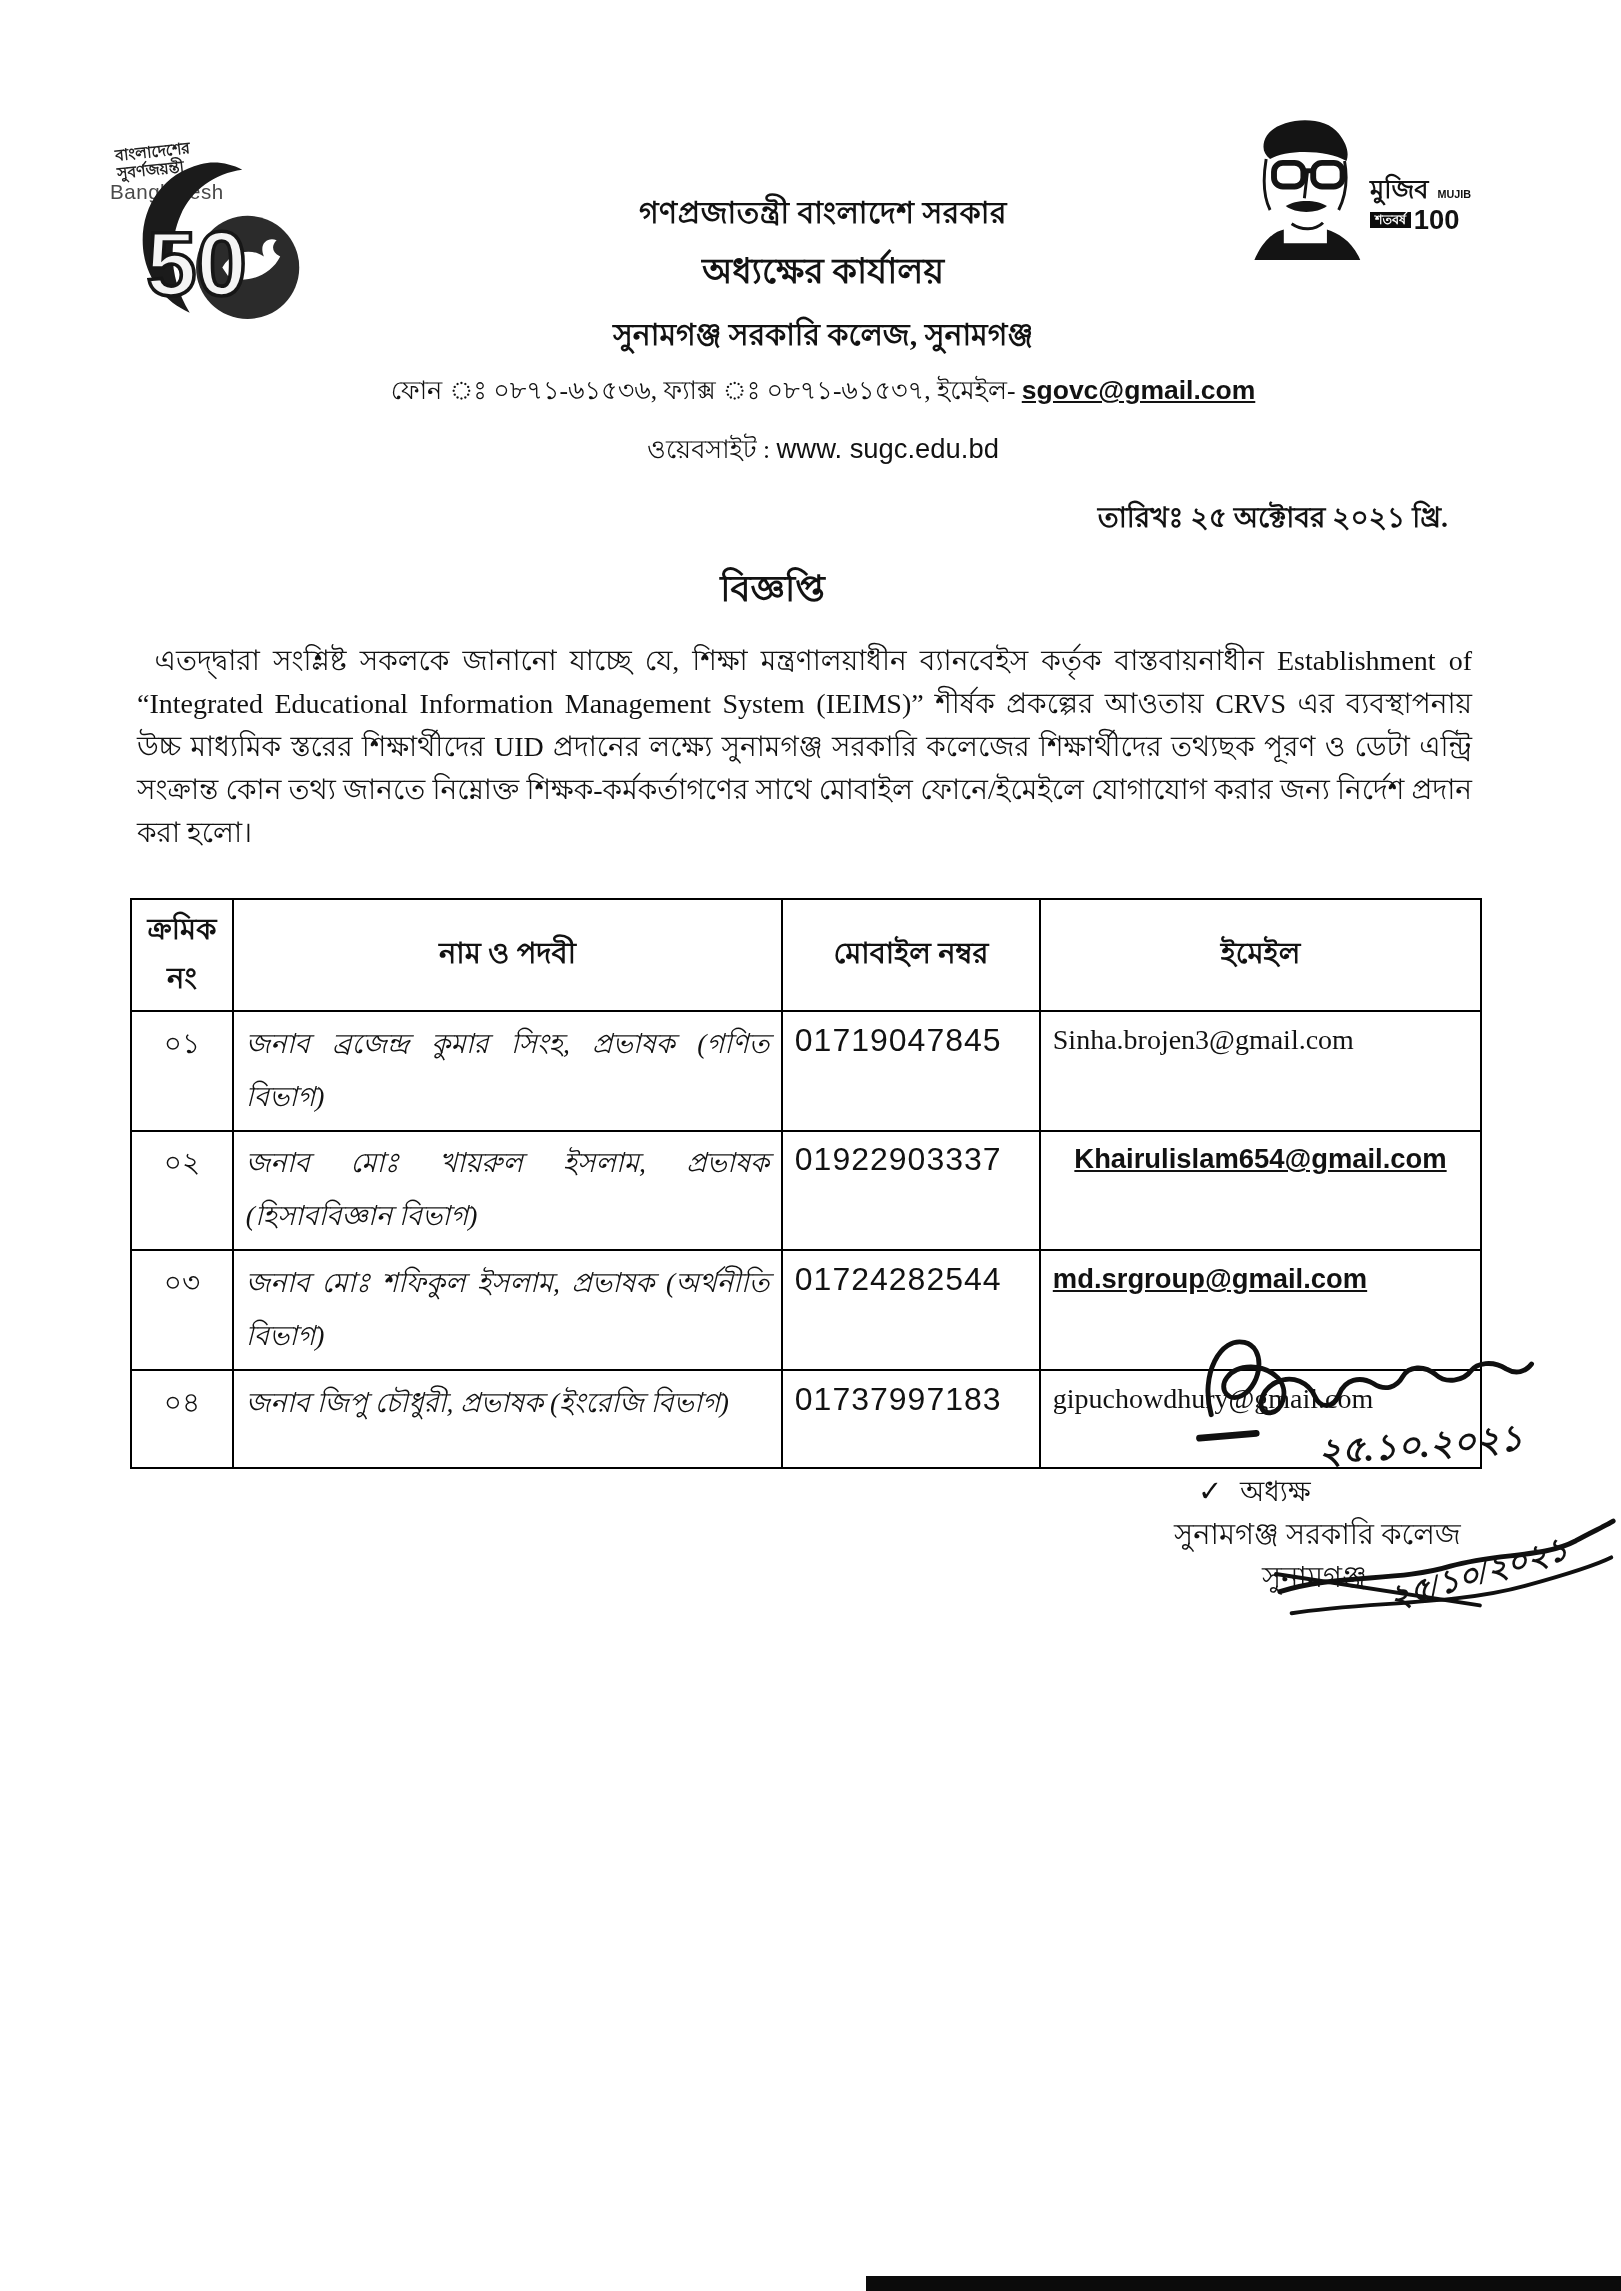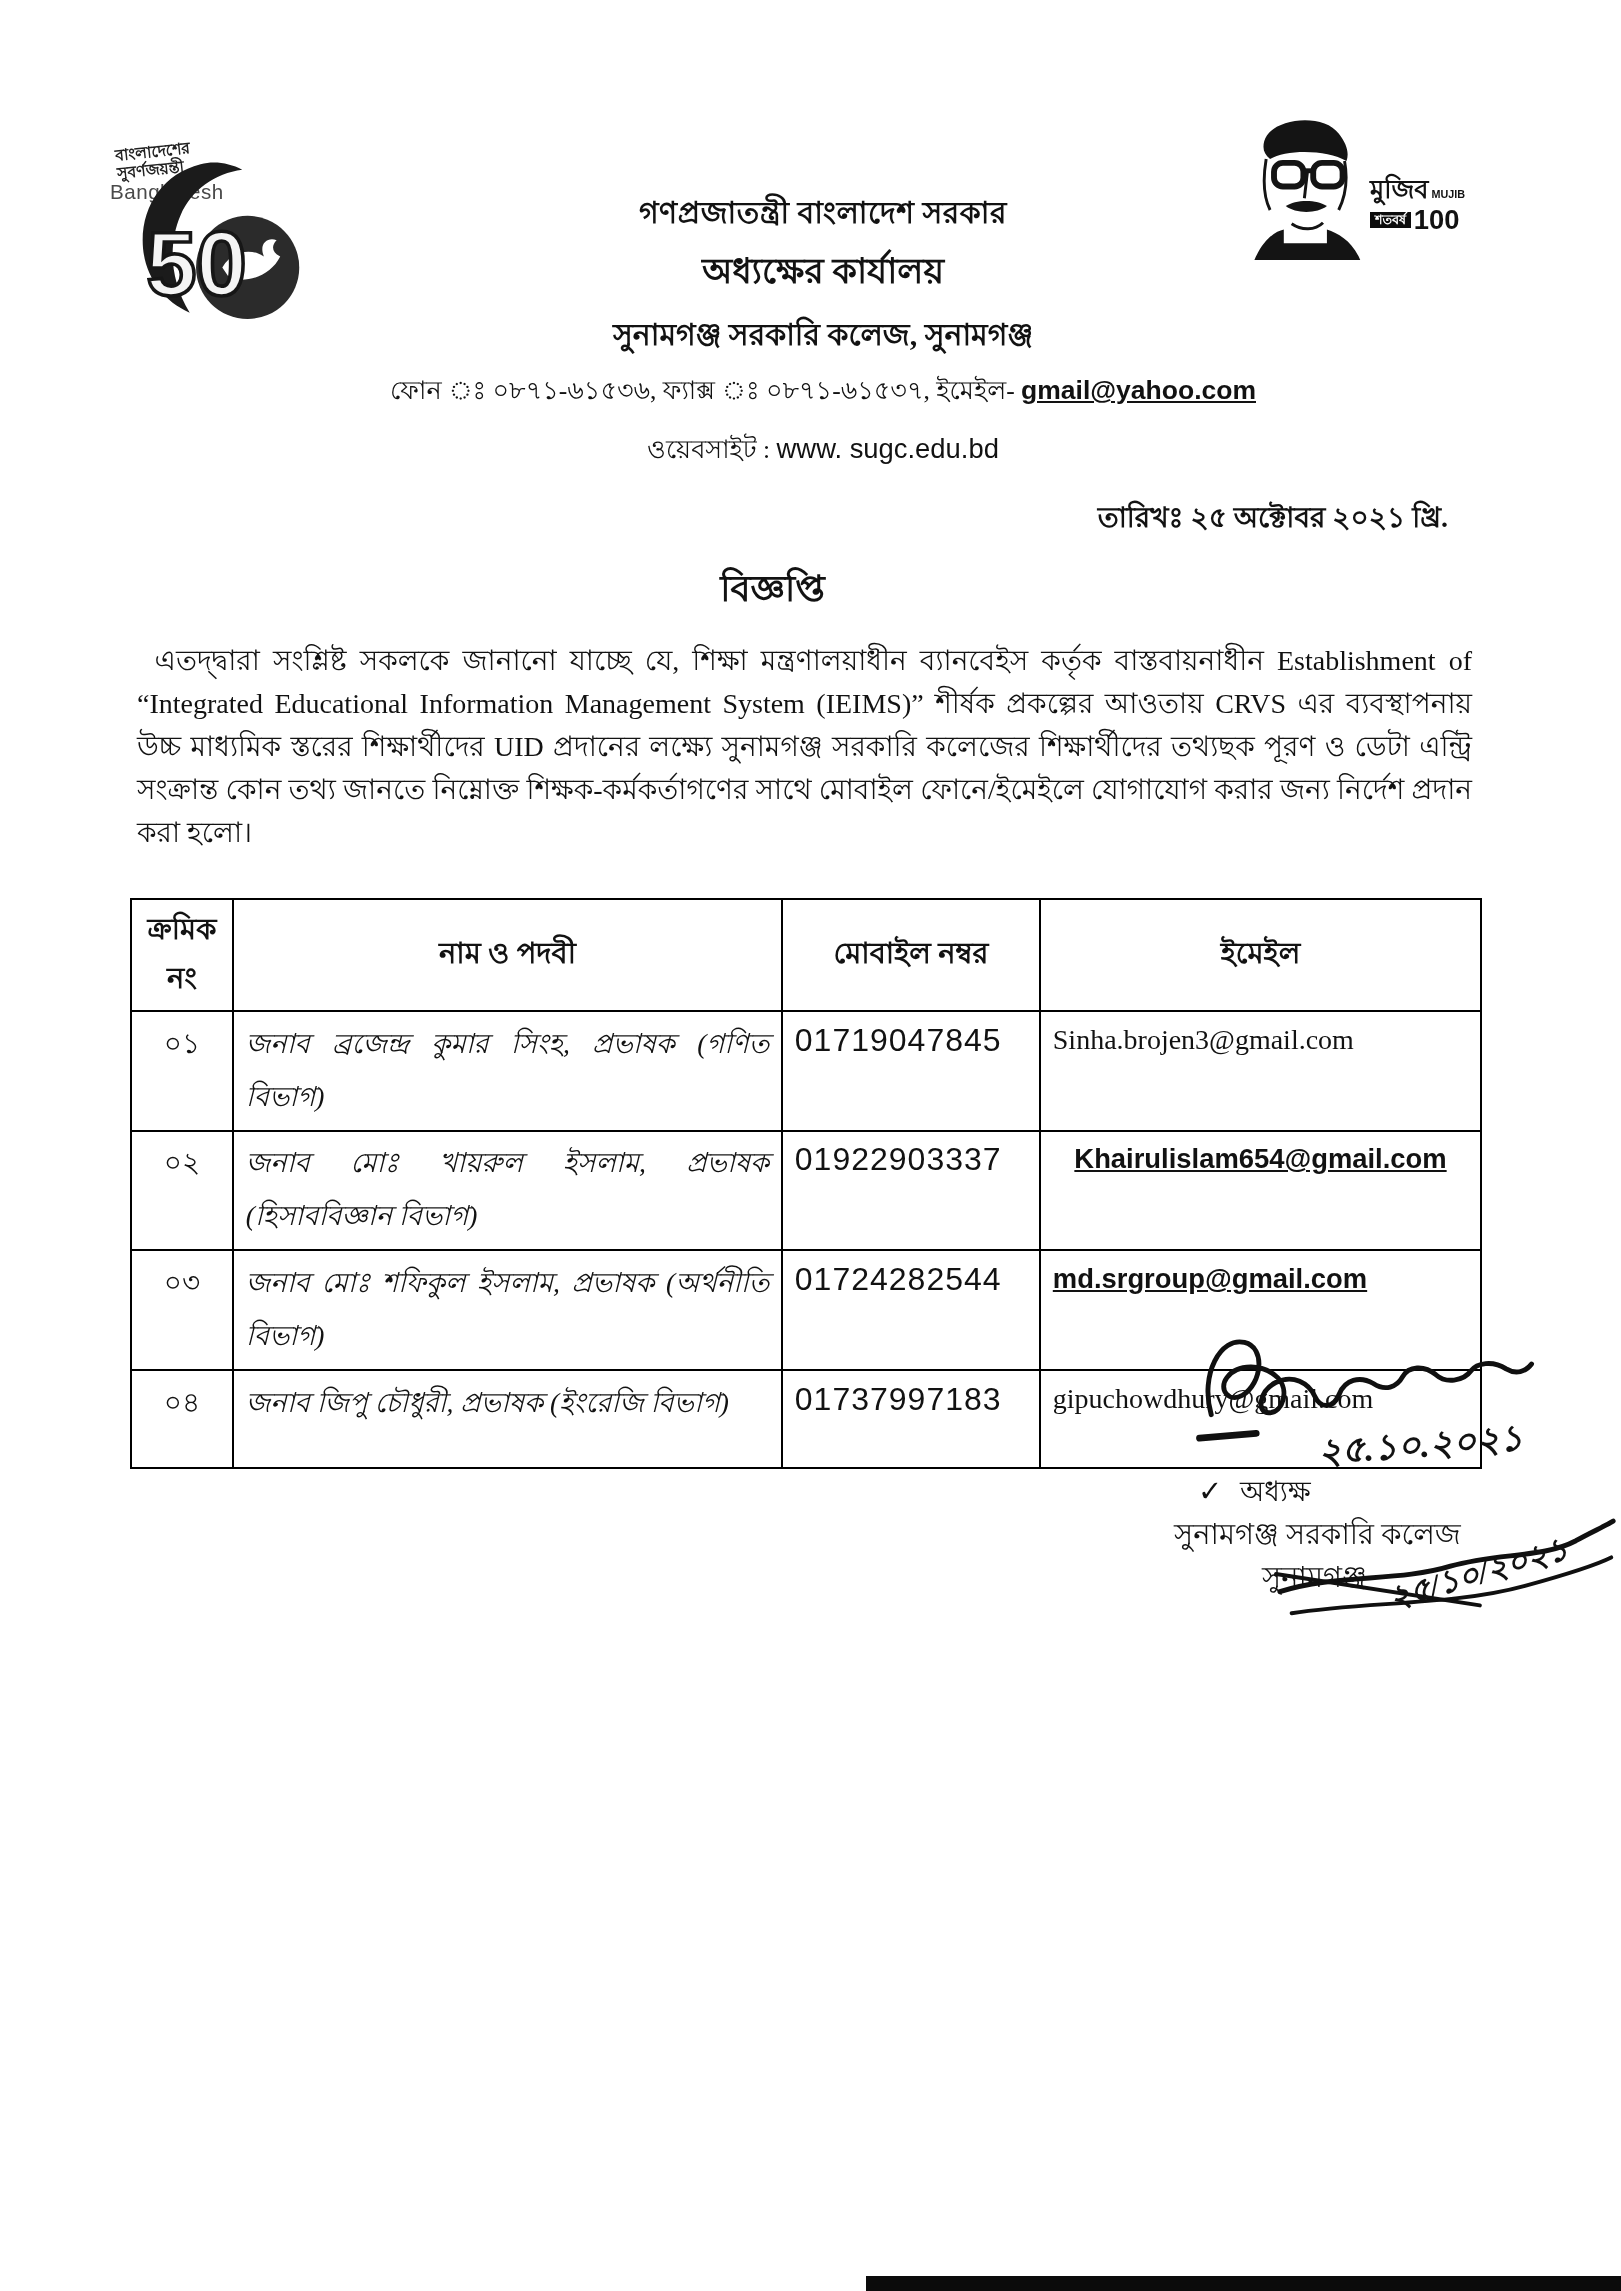--- a/index.html
+++ b/index.html
@@ -29,21 +29,21 @@
     font-size:15.7px;font-weight:600;line-height:17.6px;color:#222;}
   .bd-word{position:absolute;left:2px;top:37px;font-family:"Liberation Sans",sans-serif;
     font-size:20.6px;color:#4a4a4a;letter-spacing:0.5px;}
   .emblem-svg{position:absolute;left:21.6px;top:13.7px;width:181px;height:181px;}
 
   
   .logo-right{left:1225px;top:108px;width:245px;height:152px;}
   .mujib-svg{position:absolute;left:0;top:0;width:147px;height:152px;}
   .mj-words{position:absolute;left:145px;top:69px;width:98px;line-height:1;}
   .mj-bangla{font-size:25.5px;font-weight:800;}
-  .mj-latin{font-family:"Liberation Sans",sans-serif;font-size:10.8px;font-weight:700;margin-left:3px;}
+  .mj-latin{font-family:"Liberation Sans",sans-serif;font-size:10.8px;font-weight:700;margin-left:9px;}
   .mj-row2{margin-top:3.9px;display:flex;align-items:center;}
   .mj-bar{background:#0c0c0c;color:#fff;font-size:12.7px;font-weight:700;padding:2px 4.9px;}
   .mj-100{font-family:"Liberation Sans",sans-serif;font-size:27.4px;font-weight:800;margin-left:2.9px;}
 
   
   .date-line{top:496px;right:173px;font-size:28px;font-weight:600;}
   .notice-title{top:561px;left:0;width:1545px;text-align:center;font-size:36px;font-weight:800;}
   .notice-body{top:639px;left:137px;width:1335px;font-size:28px;line-height:43px;
     text-align:justify;text-indent:17.6px;}
 
@@ -94,21 +94,21 @@
       <path d="M102,122 C112,104 134,100 148,110 C142,96 152,88 162,92 C155,99 158,106 166,110 C156,130 132,140 110,134 Z" fill="#ffffff"></path>
       <text x="18" y="152" font-size="100" font-weight="bold" fill="#f4f4f4" stroke="#161616" stroke-width="4" font-family="Liberation Sans, sans-serif">50</text>
     </svg>
   </div>
 
   <div class="abs head-center">
     <div class="govt-line">গণপ্রজাতন্ত্রী বাংলাদেশ সরকার</div>
     <div class="office-line">অধ্যক্ষের কার্যালয়</div>
     <div class="college-line">সুনামগঞ্জ সরকারি কলেজ,  সুনামগঞ্জ</div>
     <div class="contact-line">
-      <span>ফোন ঃ ০৮৭১-৬১৫৩৬, ফ্যাক্স ঃ ০৮৭১-৬১৫৩৭,  ইমেইল- </span><span class="email-link">gmail@yahoo.com</span>
+      <span>ফোন ঃ ০৮৭১-৬১৫৩৬, ফ্যাক্স ঃ ০৮৭১-৬১৫৩৭,  ইমেইল- </span><span class="email-link">sgovc@gmail.com</span>
     </div>
     <div class="website-line">
       <span>ওয়েবসাইট : </span><span class="site-url">www. sugc.edu.bd</span>
     </div>
   </div>
 
   <div class="abs logo-right">
     <svg class="mujib-svg" viewBox="0 0 150 155">
       <path d="M40,34 C46,10 100,4 116,26 C124,36 127,46 124,54 C104,42 62,42 46,52 C40,47 38,42 40,34 Z" fill="#141414"></path>
       <path d="M42,52 C38,76 40,92 46,104 M122,54 C126,76 122,92 116,104" stroke="#141414" stroke-width="3" fill="none"></path>

